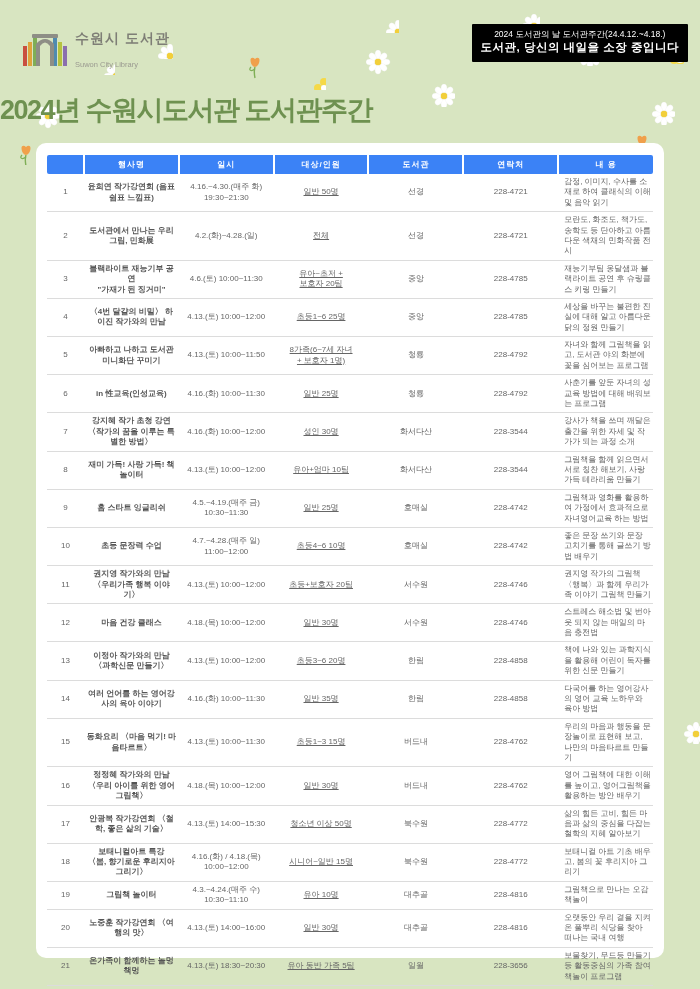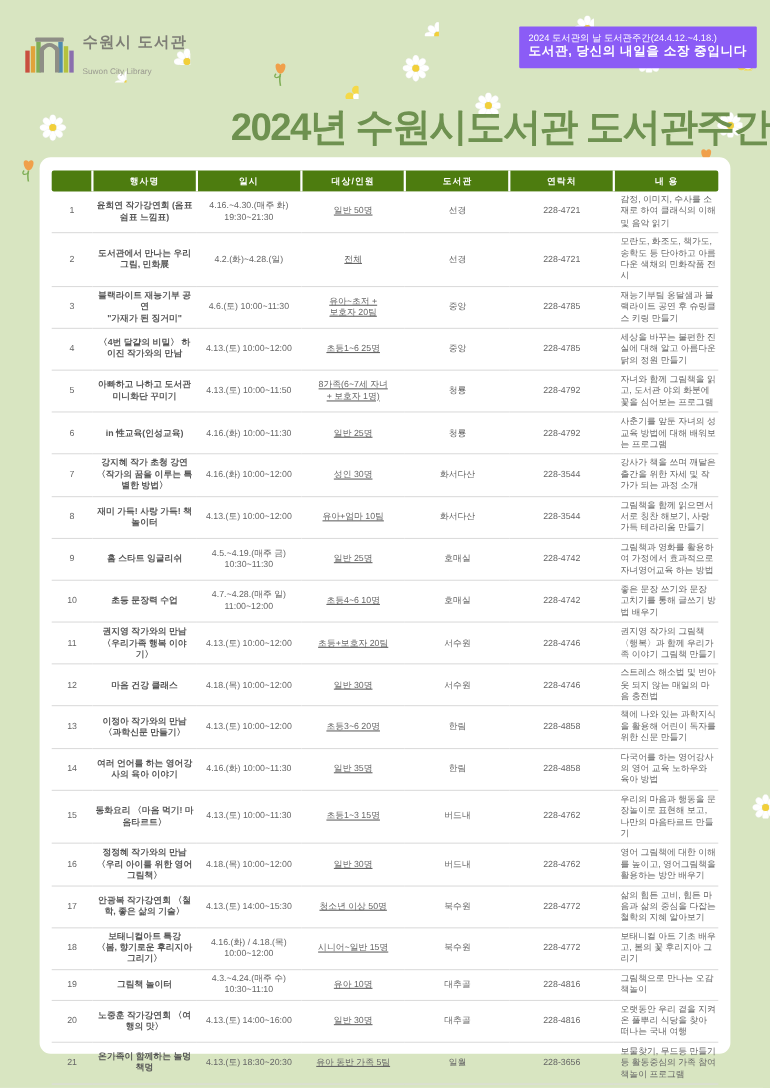--- a/index.html
+++ b/index.html
@@ -8,39 +8,39 @@
     background:#d8e5c1;
     font-family:"Liberation Sans","DejaVu Sans",sans-serif;
     color:#555;
   }
   
   .logo{position:absolute;top:30px;left:22px;display:flex;gap:7px;}
   .logo-mark{width:46px;height:38px;}
   .logo-ko{font-size:14px;font-weight:bold;color:#7e7e76;letter-spacing:1px;}
   .logo-en{font-size:7.5px;color:#9a9a90;margin-top:12px;}
   .badge{
-    position:absolute;top:24px;right:12px;background:#8b5cf6;color:#fff;
-    padding:5px 9px 6px;line-height:1.35;border-radius:1px;
+    position:absolute;top:24px;right:12px;background:#000000;color:#fff;
+    padding:5px 9px 6px;text-align:center;line-height:1.35;border-radius:1px;
   }
   .badge-line1{font-size:8.5px;}
   .badge-line2{font-size:11.5px;font-weight:bold;letter-spacing:.5px;}
   .main-title{
-    position:absolute;top:92px;left:0;width:100%;text-align:right;
-    font-size:35px;font-weight:bold;color:#6e9150;letter-spacing:-1.5px;
+    position:absolute;top:92px;left:0;width:100%;text-align:left;
+    font-size:27px;font-weight:bold;color:#6e9150;letter-spacing:-1.5px;
   }
   .flower{position:absolute;pointer-events:none;}
   
   .card{
     position:absolute;left:36px;top:143px;width:628px;height:815px;
     background:#fff;border-radius:10px;box-sizing:border-box;
     padding:12px 11px 0;
   }
   table{width:100%;border-collapse:collapse;font-size:8px;table-layout:fixed;}
   thead th{
-    background:#4d7c0f;color:#fff;font-weight:bold;font-size:8px;
+    background:#3b82f6;color:#fff;font-weight:bold;font-size:8px;
     padding:4px 1px;border-left:2px solid #fff;letter-spacing:1px;
   }
   thead th:first-child{border-left:none;border-radius:2px 0 0 2px;width:34px;}
   thead th:last-child{border-radius:0 2px 2px 0;margin-top:35px;}
   tbody td{
     padding:3px 2px;border-bottom:1px solid #dcdcdc;text-align:center;
     vertical-align:middle;line-height:1.3;white-space:pre-line;color:#666;
   }
   tbody tr:last-child td{border-bottom:1px solid #aaa;}
   td.col-no{width:34px;}

